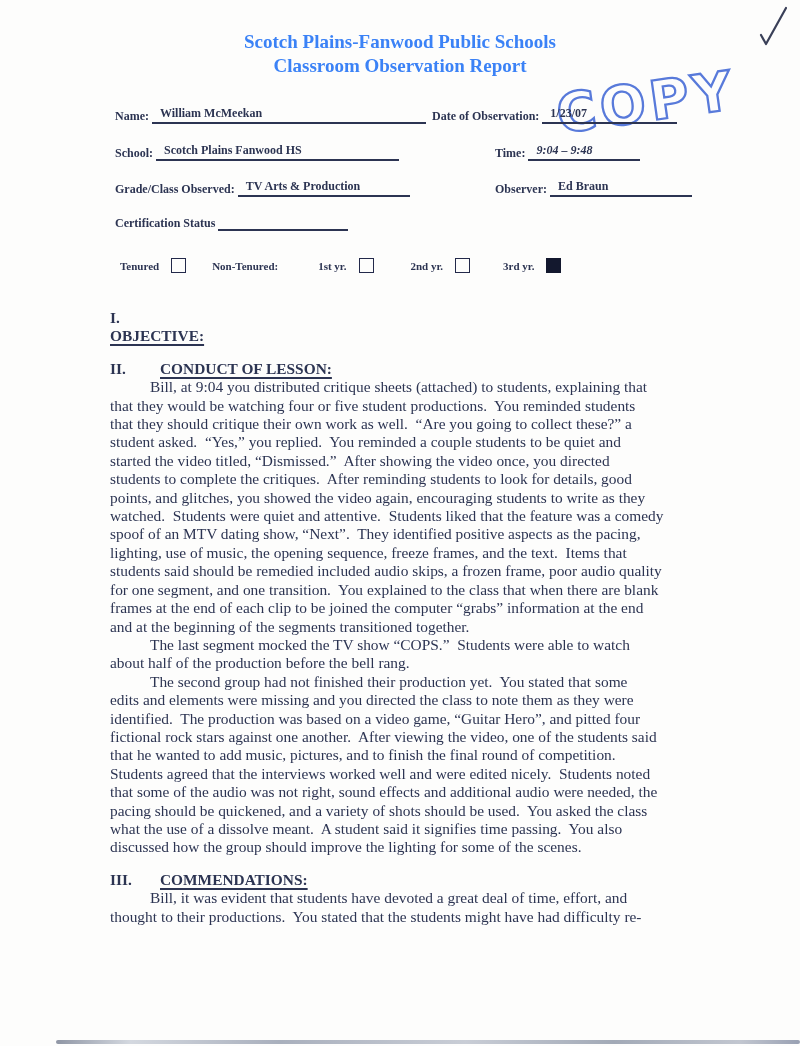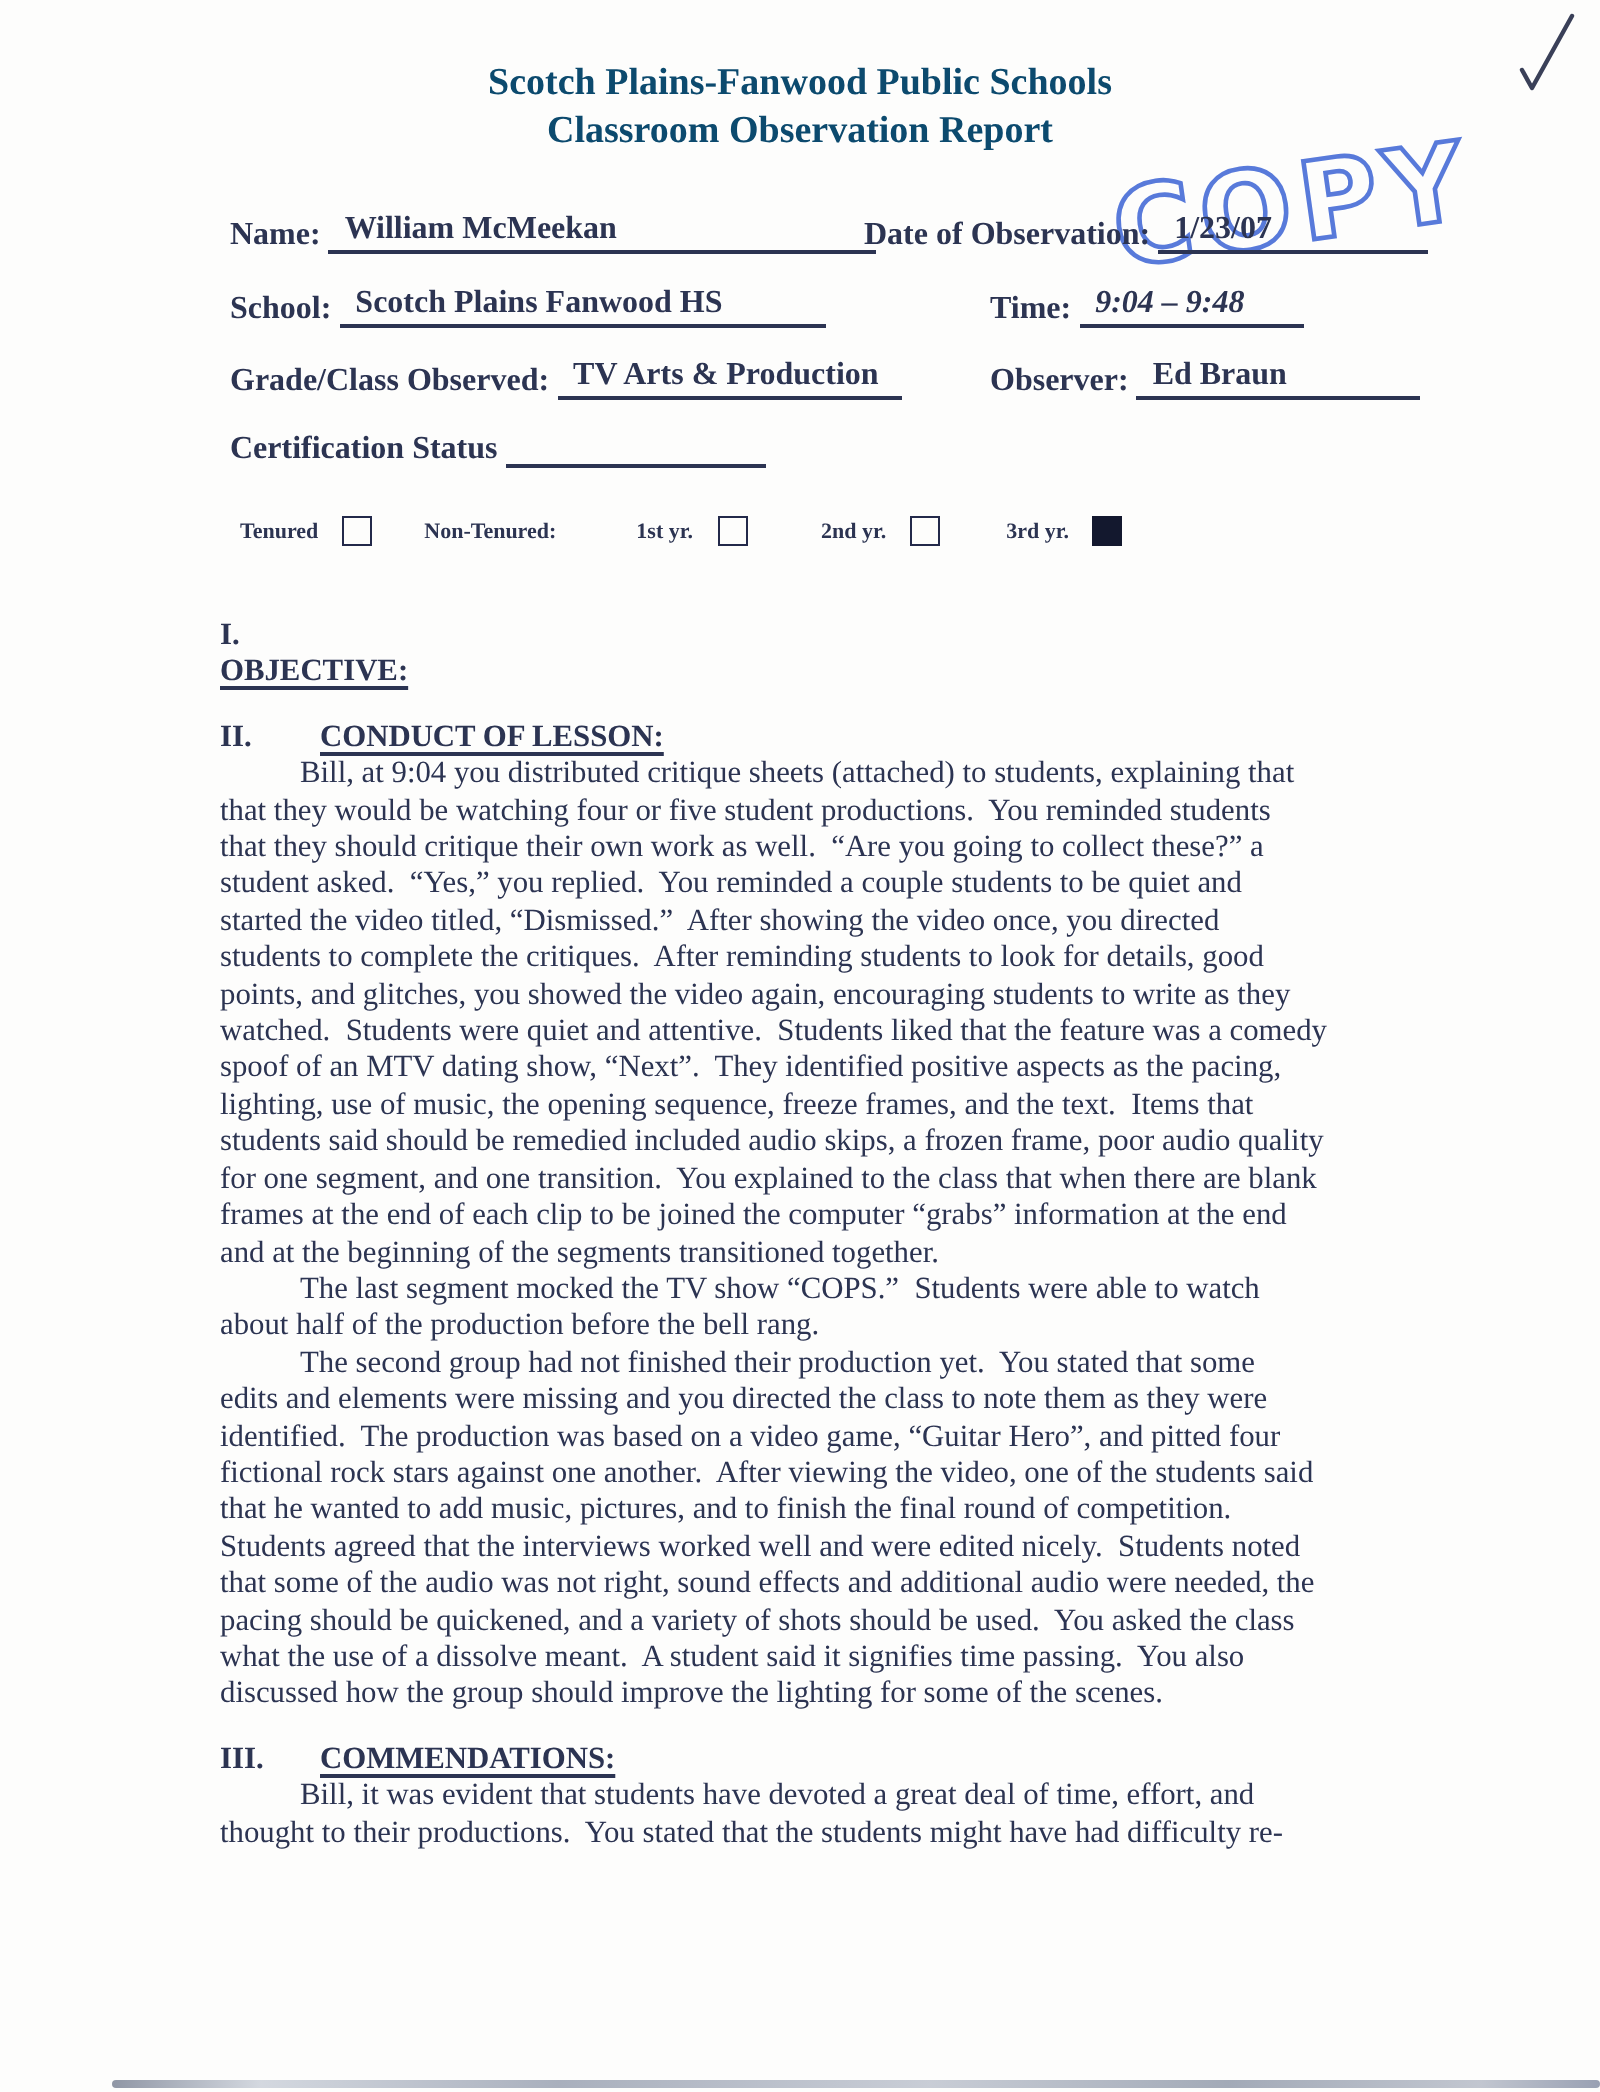--- a/index.html
+++ b/index.html
@@ -5,30 +5,30 @@
   html,body{margin:0;padding:0;}
   body{
     width:800px;height:1046px;position:relative;overflow:hidden;
     background:#fdfdfc;
     font-family:"Liberation Serif","DejaVu Serif",serif;
     color:#2c3452;
   }
   .page{position:absolute;inset:0;}
 
   
-  .doc-header{margin-top:30px;text-align:center;font-weight:bold;font-size:19px;line-height:24px;color:#0c4a6e;}
+  .doc-header{margin-top:30px;text-align:center;font-weight:bold;font-size:19px;line-height:24px;color:#3b82f6;}
 
   
   .checkmark{position:absolute;left:748px;top:4px;width:48px;height:50px;}
 
   
   .stamp{position:absolute;left:548px;top:62px;width:210px;height:78px;opacity:.92;pointer-events:none;}
 
   
-  .fields{margin:28px 0 0 115px;font-weight:bold;font-size:16px;}
+  .fields{margin:28px 0 0 115px;font-weight:bold;font-size:12px;}
   .frow{position:relative;height:36.5px;}
   .flabel{display:inline-block;}
   .fvalue{display:inline-block;border-bottom:2px solid #2c3452;padding:0 4px 1px 8px;box-sizing:border-box;vertical-align:bottom;}
   .right{position:absolute;top:0;}
   .r1{left:317px;}
   .r2{left:380px;}
   .w-name{width:274px;}
   .w-date{width:135px;}
   .w-school{width:243px;}
   .w-time{width:112px;font-style:italic;}

